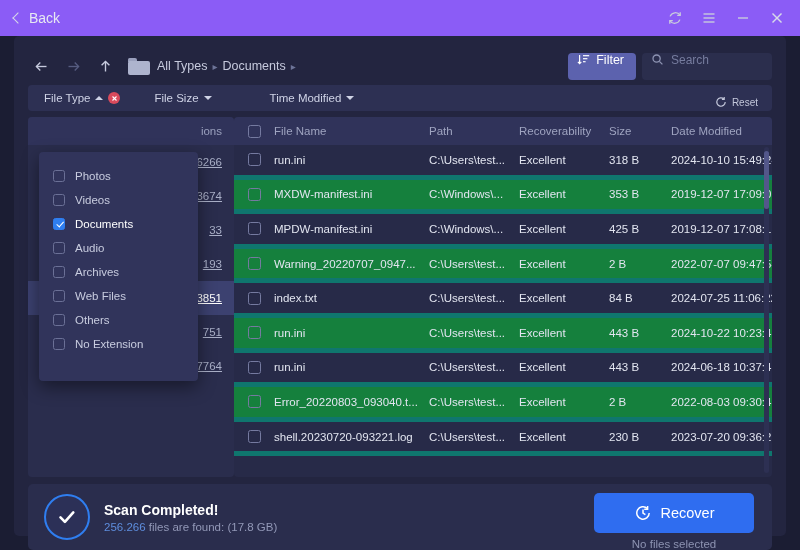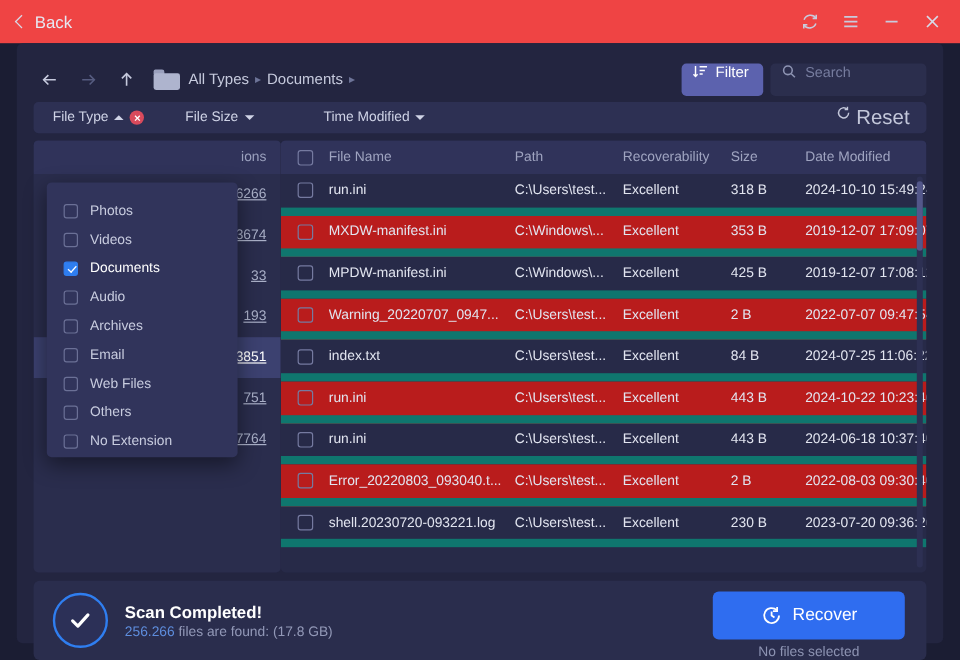--- a/index.html
+++ b/index.html
@@ -12,21 +12,21 @@
   .app {
     position: relative;
     width: 800px; height: 550px;
     background: #1b1d33;
   }
 
   
   .titlebar {
     position: absolute; left: 0; top: 0; width: 800px; height: 36px;
     display: flex; align-items: center;
-    background: #ef4444;
+    background: #8b5cf6;
   }
   .back-btn {
     display: flex; align-items: center; gap: 7px;
     margin-left: 14px; color: #e6e8f2; font-size: 14px;
     cursor: pointer;
   }
   .chev-left {
     width: 8px; height: 8px; border-left: 1.6px solid #d7dae8;
     border-bottom: 1.6px solid #d7dae8; transform: rotate(45deg);
     margin-top: 0px;
@@ -115,22 +115,22 @@
   .fchip.mid2 { margin-left: 38px; }
   .caret-up { width:0;height:0;border-left:4px solid transparent;border-right:4px solid transparent;border-bottom:4.5px solid #cfd3e6;}
   .caret-dn { width:0;height:0;border-left:4px solid transparent;border-right:4px solid transparent;border-top:4.5px solid #cfd3e6;}
   .clear-badge {
     width: 12px; height: 12px; border-radius: 50%;
     background: #d94a5c; display: flex; align-items: center;
     justify-content: center; cursor: pointer;
   }
   .reset-btn {
     position: absolute; right: 8px; top: 3px; height: 20px;
-    display: flex; align-items: flex-start; gap: 5px;
-    color: #c3c7da; font-size: 17px; cursor: pointer; padding: 0 6px;
+    display: flex; align-items: flex-end; gap: 5px;
+    color: #c3c7da; font-size: 10px; cursor: pointer; padding: 0 6px;
   }
 
   
   .catpanel {
     position: absolute; left: 14px; top: 81px;
     width: 206px; height: 360px;
     background: #2a2d4d; border-radius: 4px;
     overflow: hidden;
   }
   .cathead {
@@ -183,23 +183,23 @@
     background: #272a48; border-radius: 4px;
     overflow: hidden;
   }
   .thead {
     height: 28px; display: flex; align-items: center;
     background: #30335a; font-size: 11.5px; color: #9fa4c0;
   }
   .trow {
     height: 34.6px; display: flex; align-items: center;
     font-size: 11.5px; color: #e2e5f0;
-    border-bottom: 7px solid #0f766e;
-  }
-  .trow.alt { background: #b91c1c; }
+    border-bottom: 5px solid #0f766e;
+  }
+  .trow.alt { background: #15803d; }
   .c-chk { width: 40px; display: flex; justify-content: center; flex:0 0 auto;}
   .c-name { width: 155px; flex:0 0 auto; overflow: hidden; white-space: nowrap; }
   .c-path { width: 90px; flex:0 0 auto; overflow: hidden; white-space: nowrap;}
   .c-rec  { width: 90px; flex:0 0 auto; }
   .c-size { width: 62px; flex:0 0 auto; }
   .c-date { width: 120px; flex:0 0 auto; }
   .c-eye  { width: 36px; flex:0 0 auto; display: flex; justify-content: center;}
   .rcbx {
     width: 13px; height: 13px; border-radius: 2.5px;
     border: 1.3px solid #757aa0; background: transparent;
@@ -417,24 +417,20 @@
           <div class="ddrow">
             <span class="cbx"></span>
             <span>Audio</span>
           </div>
           <div class="ddrow">
             <span class="cbx"></span>
             <span>Archives</span>
           </div>
           <div class="ddrow">
             <span class="cbx"></span>
-            <span>Email</span>
-          </div>
-          <div class="ddrow">
-            <span class="cbx"></span>
             <span>Web Files</span>
           </div>
           <div class="ddrow">
             <span class="cbx"></span>
             <span>Others</span>
           </div>
           <div class="ddrow">
             <span class="cbx"></span>
             <span>No Extension</span>
           </div>

